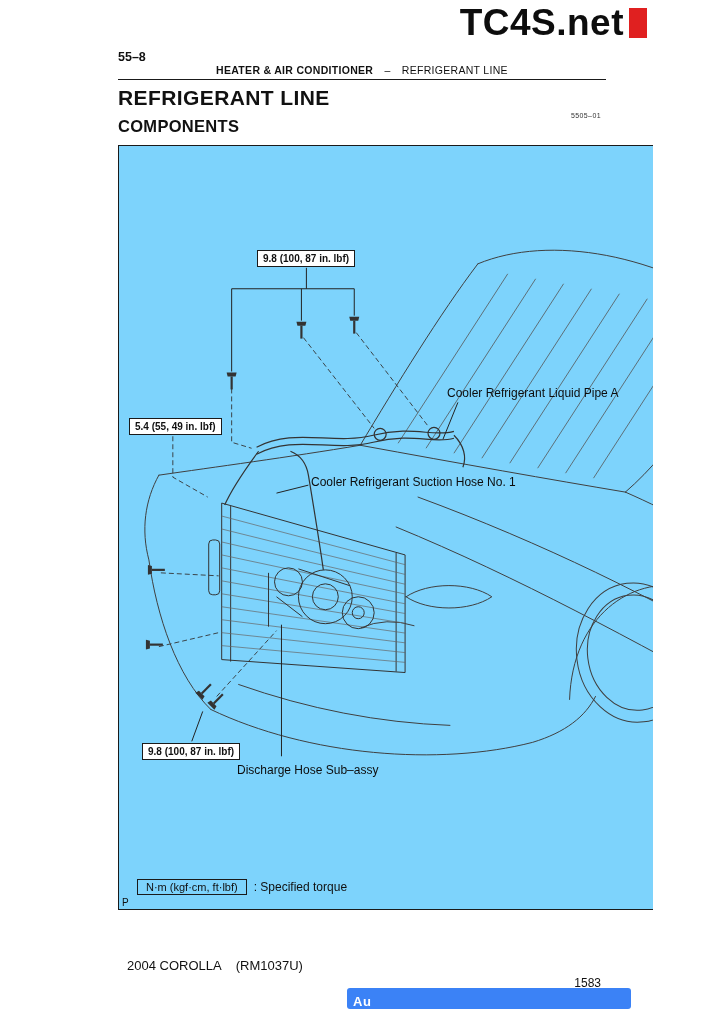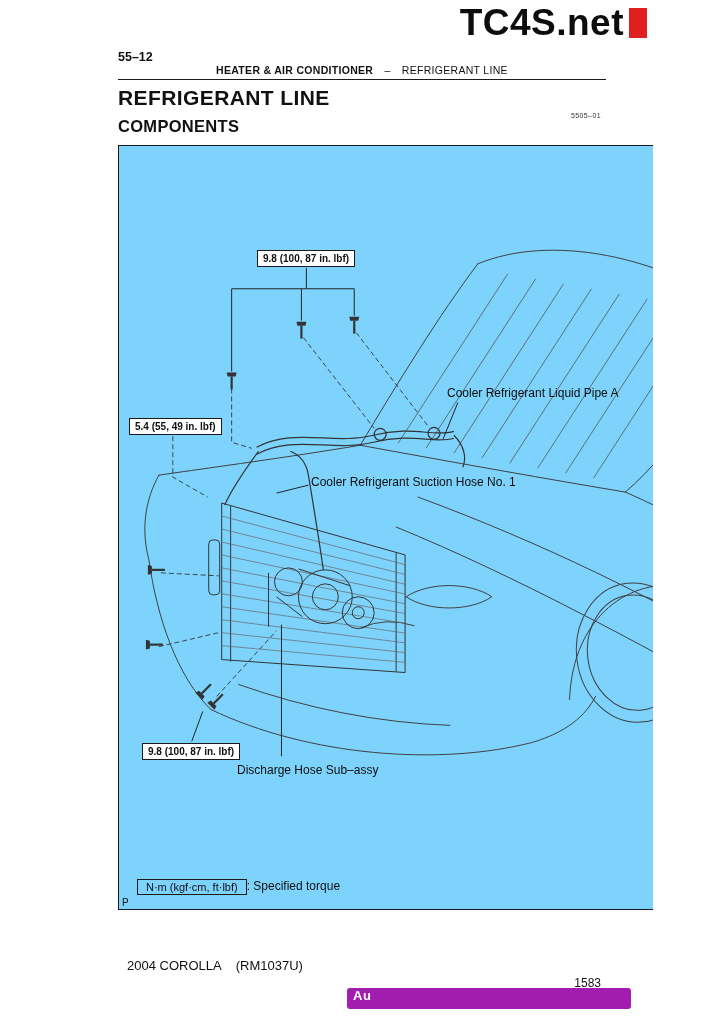--- a/index.html
+++ b/index.html
@@ -32,47 +32,47 @@
   .tq-left   { left:10px;  top:272px; }
   .tq-bottom { left:23px;  top:597px; }
 
   .part-label { position:absolute; font-size:12px; white-space:nowrap; color:#0d0d0d; }
   .lbl-liquid    { left:328px; top:240px; }
   .lbl-suction   { left:192px; top:329px; }
   .lbl-discharge { left:118px; top:617px; }
 
   .dlsub { position:absolute; left:186px; top:342px; font-family:"DejaVu Serif", serif; font-size:40px; font-weight:bold; letter-spacing:2px; color:#b41212; text-shadow:0 0 3px rgba(255,235,235,0.9); white-space:nowrap; }
 
-  .legend { position:absolute; left:18px; top:733px; display:flex; align-items:flex-start; }
+  .legend { position:absolute; left:18px; top:733px; display:flex; align-items:center; gap:7px; }
   .legend-box { border:1.2px solid #1a1a1a; padding:1px 8px; font-size:11px; white-space:nowrap; }
   .legend-text { font-size:12px; white-space:nowrap; }
 
   .corner-p { position:absolute; left:3px; bottom:1px; font-size:10px; }
   .figure-id { position:absolute; right:5px; bottom:2px; font-size:9px; letter-spacing:0.5px; color:#222; }
 
   
   .footer { position:absolute; left:56px; top:958px; font-size:13px; display:flex; gap:14px; }
 
   .bottom-mark { position:absolute; right:0; top:972px; width:320px; height:48px; }
   .page-num { position:absolute; right:52px; top:4px; font-size:12px; font-weight:normal; z-index:1; }
-  .wm-bar { position:absolute; right:22px; top:16px; width:284px; height:21px; background:#a21caf; border-radius:3px; z-index:2; display:flex; align-items:flex-start; padding-left:6px; }
+  .wm-bar { position:absolute; right:22px; top:16px; width:284px; height:21px; background:#3b82f6; border-radius:3px; z-index:2; display:flex; align-items:flex-end; padding-left:6px; }
   .wm-bar-text { color:#fff; font-size:13px; font-weight:bold; letter-spacing:0.5px; }
   .wm-red { position:absolute; right:10px; top:9px; z-index:3; font-size:25px; font-weight:800; color:#cf1212; letter-spacing:0.5px; text-shadow:1.5px 1.5px 0 #2a0505; white-space:nowrap; }
 </style>
 </head>
 <body>
 
 <div class="page">
 
   <div class="tc4s">
     <span class="tc4s-text">TC4S.net</span>
     <span class="tc4s-block"></span>
   </div>
 
-  <div class="page-ref">55–12</div>
+  <div class="page-ref">55–8</div>
   <div class="running-head">
     <span class="sec">HEATER &amp; AIR CONDITIONER</span>
     <span class="sep">–</span>
     <span class="sub">REFRIGERANT LINE</span>
   </div>
   <div class="head-rule"></div>
 
   <div class="title">REFRIGERANT LINE</div>
   <div class="subtitle">COMPONENTS</div>
   <div class="doc-code">5505–01</div>

